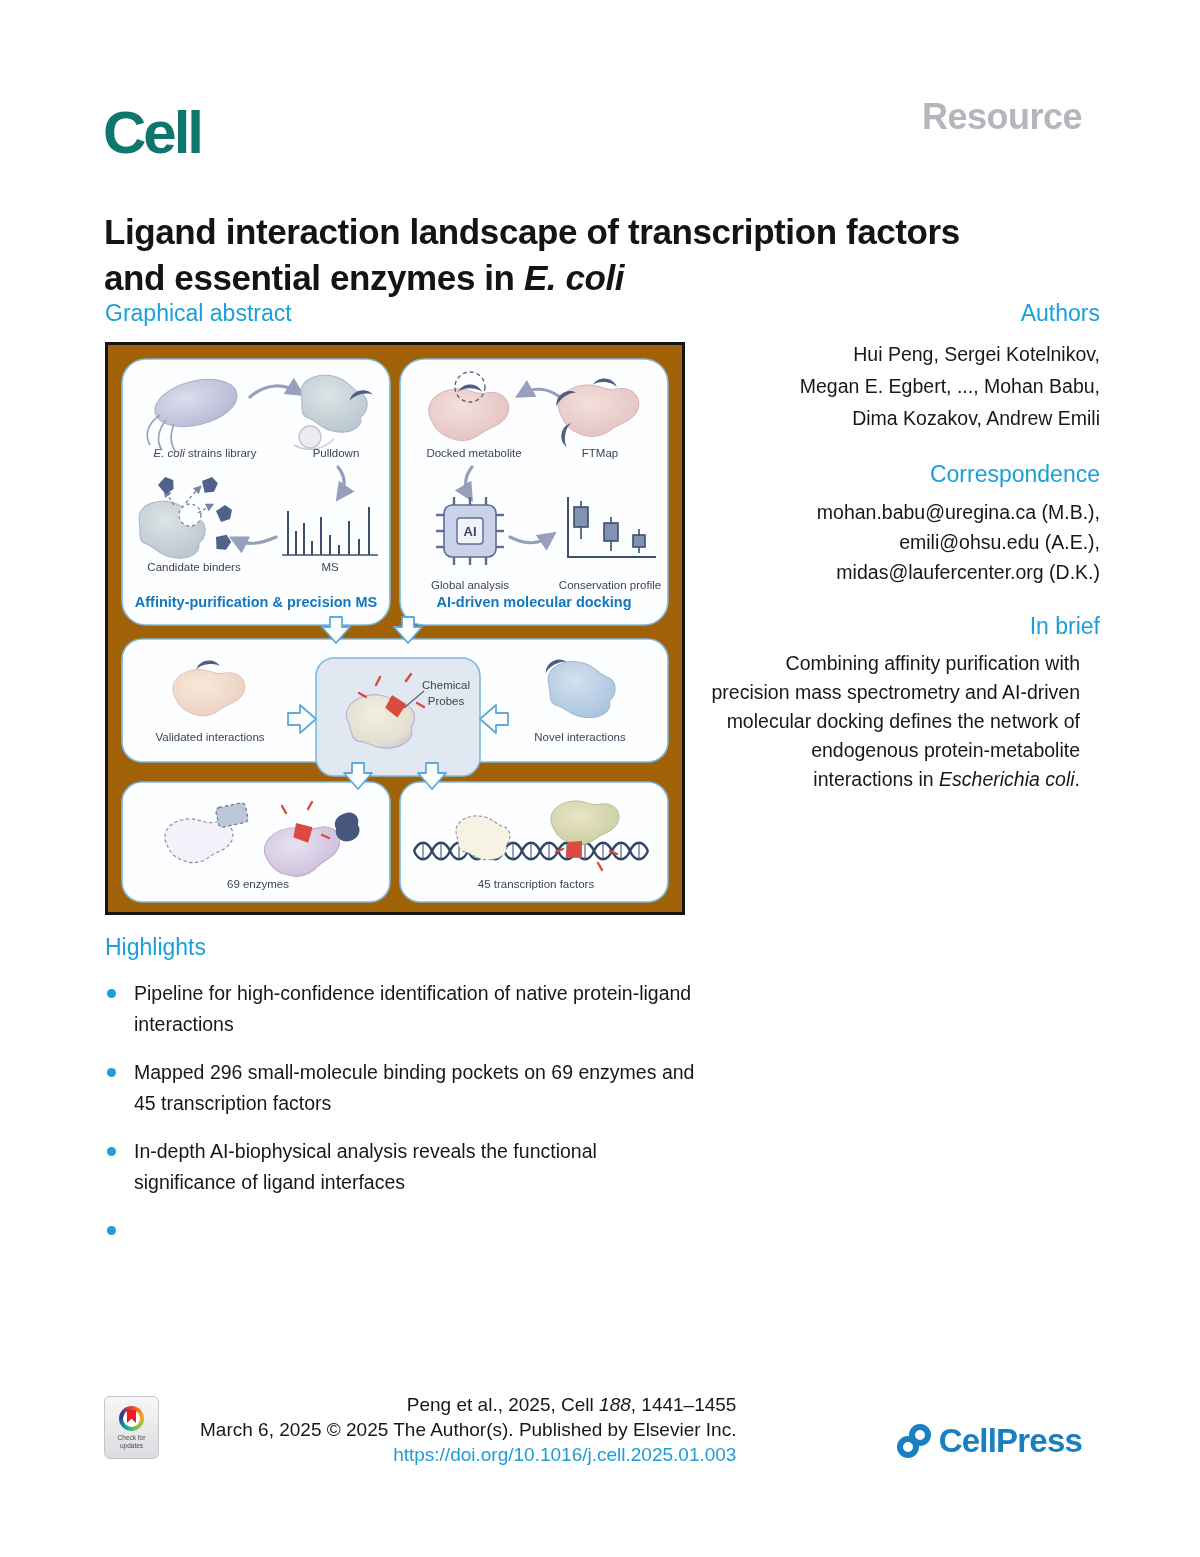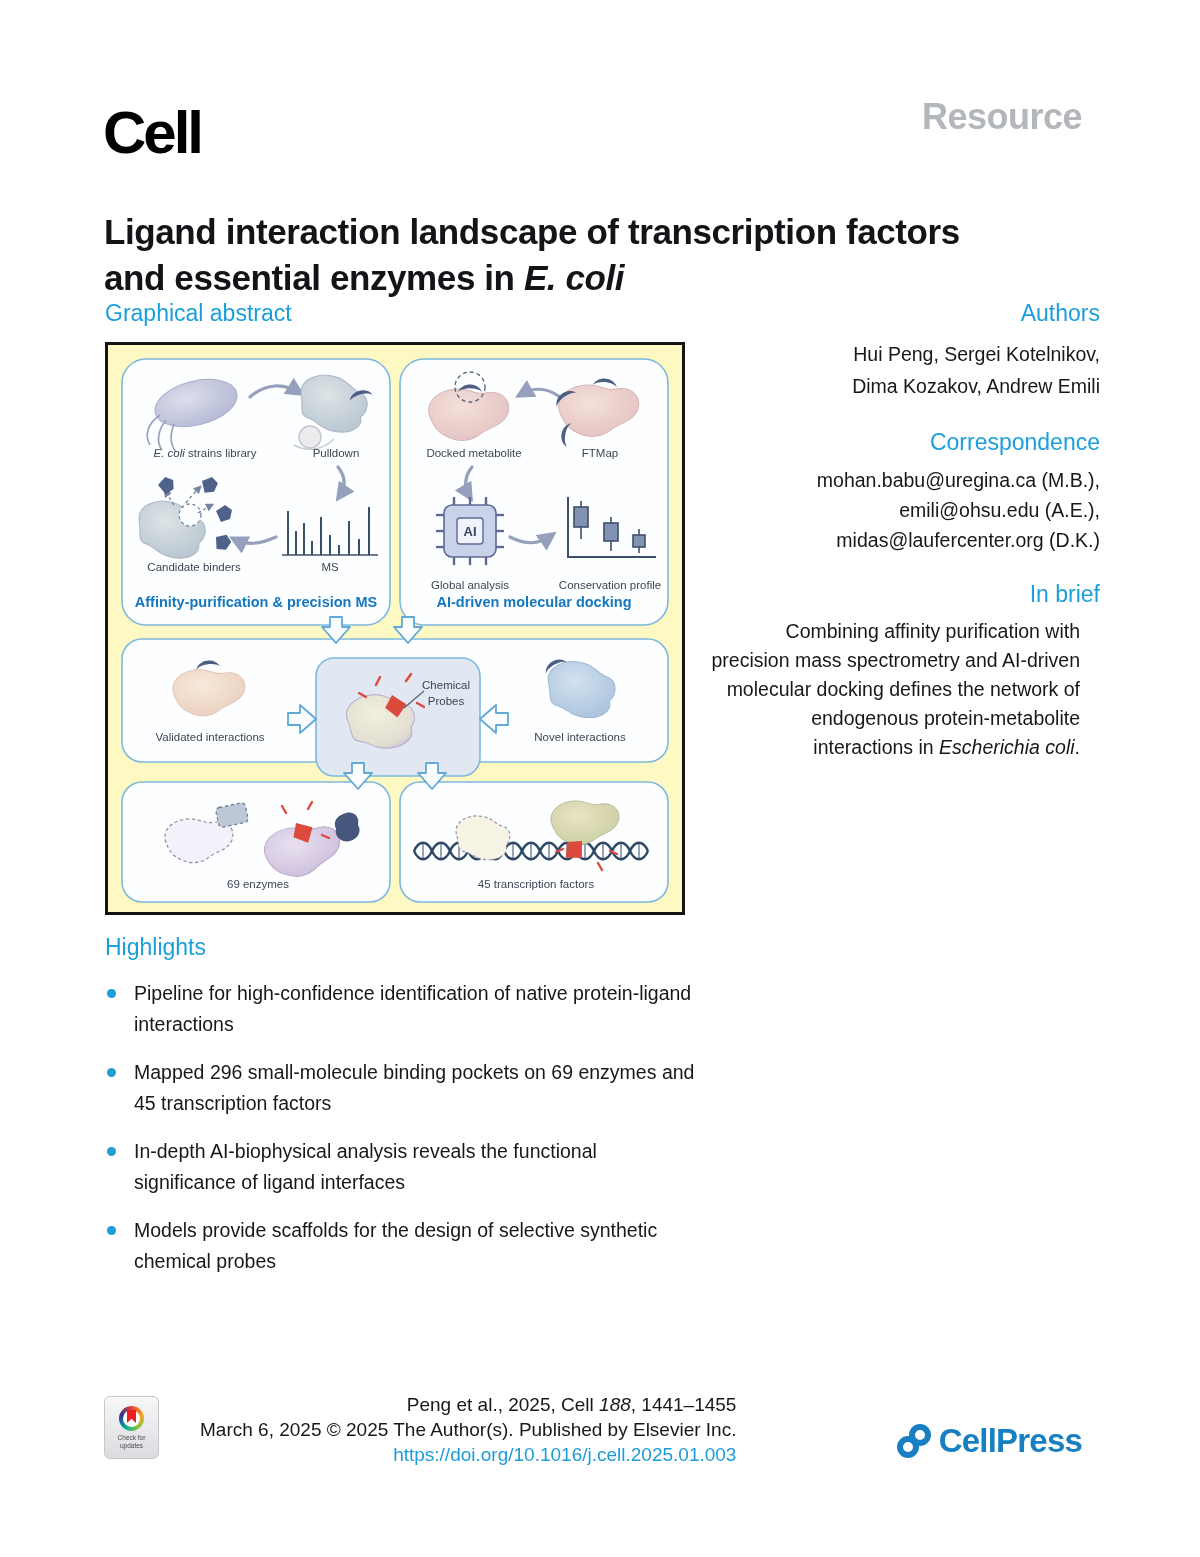--- a/index.html
+++ b/index.html
@@ -1,32 +1,32 @@
 <!DOCTYPE html>
 <html><head>
 <meta charset="utf-8">
 <style>
   html,body{margin:0;padding:0;background:#ffffff;}
   .page{position:relative;width:1200px;height:1557px;background:#ffffff;overflow:hidden;
         font-family:"Liberation Sans","DejaVu Sans",sans-serif;color:#17181c;}
 
   .cell-logo{position:absolute;left:103px;top:98px;font-size:60px;font-weight:bold;
-             color:#000000;letter-spacing:-3px;}
+             color:#0f766e;letter-spacing:-3px;}
   .resource{position:absolute;right:118px;top:96px;font-size:36px;font-weight:bold;
             color:#B3B6BA;letter-spacing:-0.5px;}
 
   .title{position:absolute;left:104px;top:186px;width:1010px;font-size:35px;font-weight:bold;
          line-height:46px;letter-spacing:-0.4px;color:#131417;}
   .title em{font-style:italic;}
 
   .section-heading{font-size:23px;font-weight:400;color:#1B9FD9;margin:0;}
   .ga-heading{position:absolute;left:105px;top:300px;}
 
   .figure{position:absolute;left:105px;top:342px;width:574px;height:567px;
-          border:3px solid #141414;background:#fef9c3;}
+          border:3px solid #141414;background:#a16207;}
   .figure svg{display:block;width:574px;height:567px;}
   .fig-label{font-size:11.5px;fill:#3E4453;}
   .fig-title{font-size:14.5px;font-weight:bold;fill:#1577BE;}
 
   .right-col{position:absolute;left:708px;top:300px;width:392px;text-align:right;}
   .authors-lines{margin-top:11px;}
   .authors-lines div{font-size:19.5px;line-height:32px;}
   .corr-heading{margin-top:27px;}
   .corr-lines{margin-top:9px;}
   .corr-lines div{font-size:19.5px;line-height:30px;}
@@ -299,20 +299,21 @@
         <path d="M244,418 v10 h-8 l14,16 l14,-16 h-8 v-10 z"></path>
         <path d="M318,418 v10 h-8 l14,16 l14,-16 h-8 v-10 z"></path>
       </g>
     </svg>
   </div>
 
   <aside class="right-col">
     <h2 class="section-heading">Authors</h2>
     <div class="authors-lines">
       <div>Hui Peng, Sergei Kotelnikov,</div>
+      <div>Megan E. Egbert, ..., Mohan Babu,</div>
       <div>Dima Kozakov, Andrew Emili</div>
     </div>
 
     <h2 class="section-heading corr-heading">Correspondence</h2>
     <div class="corr-lines">
       <div>mohan.babu@uregina.ca (M.B.),</div>
       <div>emili@ohsu.edu (A.E.),</div>
       <div>midas@laufercenter.org (D.K.)</div>
     </div>
 
@@ -329,21 +330,20 @@
     <div class="hl-item">
       <span class="dot"></span>
       <span>Mapped 296 small-molecule binding pockets on 69 enzymes and 45 transcription factors</span>
     </div>
     <div class="hl-item">
       <span class="dot"></span>
       <span>In-depth AI-biophysical analysis reveals the functional significance of ligand interfaces</span>
     </div>
     <div class="hl-item">
       <span class="dot"></span>
-      <span>Models provide scaffolds for the design of selective synthetic chemical probes</span>
     </div>
   </section>
 
   <div class="badge">
     <span class="badge-ring"></span>
     <span class="badge-text"><span>Check for</span><br><span>updates</span></span>
   </div>
 
   <div class="citation">
     <div><span>Peng et al., 2025, Cell </span><em>188</em><span>, 1441–1455</span></div>

